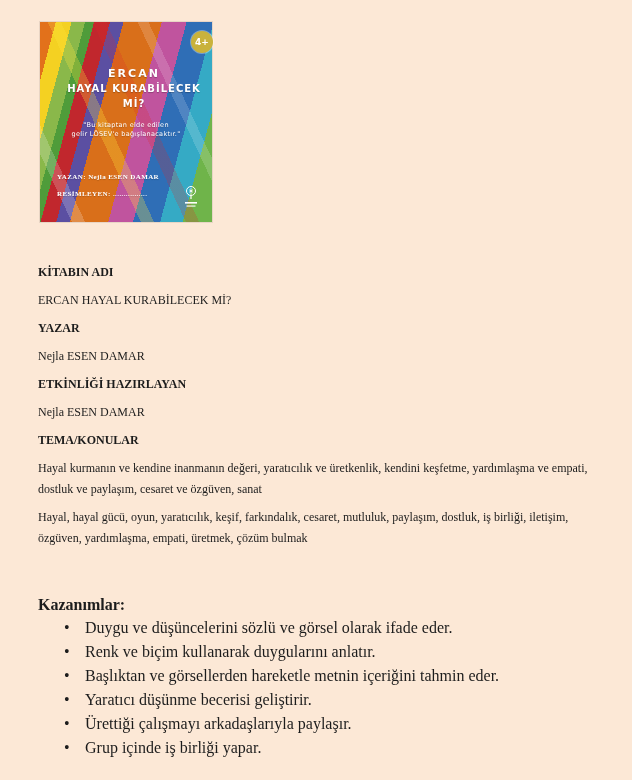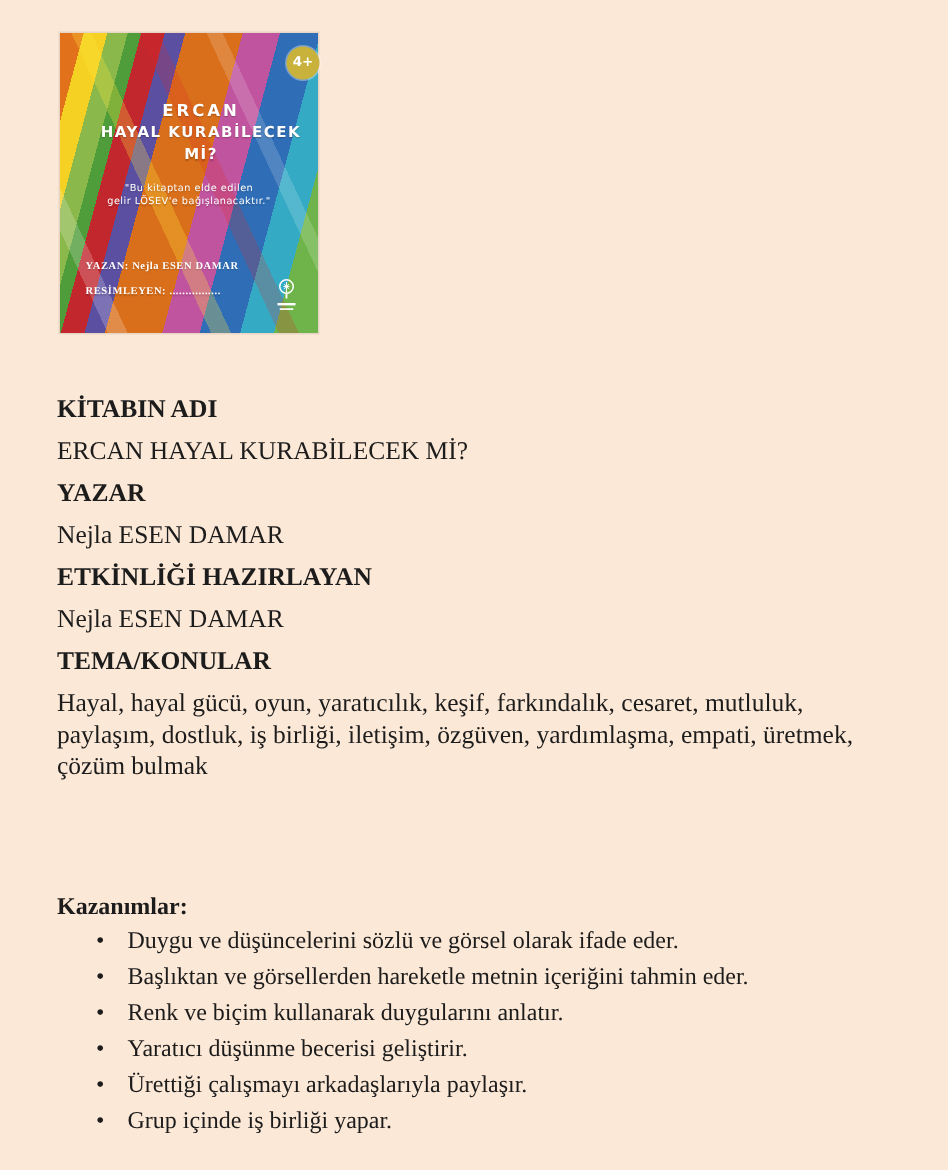--- a/index.html
+++ b/index.html
@@ -57,21 +57,21 @@
     width:22px;height:22px;border-radius:50%;
     background:#c9b23c;color:#fff;
     font-family:"DejaVu Sans", sans-serif;font-weight:bold;font-size:9px;
     display:flex;align-items:center;justify-content:center;
     box-shadow:0 0 0 1px rgba(255,255,255,.35);
   }
   .pub-logo{position:absolute;right:14px;bottom:10px;z-index:3;width:14px;height:28px;}
 
   
   .info{position:absolute;left:38px;top:262px;width:556px;}
-  .info p{margin:0 0 7px;font-size:17px;line-height:21px;}
+  .info p{margin:0 0 7px;font-size:12px;line-height:21px;}
   .lbl{font-weight:bold;}
 
   .activity{position:absolute;left:38px;top:594px;width:556px;}
   .activity .title{margin:0 0 4px;font-size:16px;line-height:21px;font-weight:bold;}
   .activity .gains{margin:0 0 2px;font-size:16px;line-height:21px;font-weight:bold;}
   .activity ul{margin:0;padding:0;list-style:none;}
   .activity li{
     position:relative;padding-left:47px;margin-bottom:3px;
     font-size:16px;line-height:21px;
   }
@@ -109,28 +109,29 @@
   </div>
 
   <div class="info">
     <p class="lbl">KİTABIN ADI</p>
     <p>ERCAN HAYAL KURABİLECEK Mİ?</p>
     <p class="lbl">YAZAR</p>
     <p>Nejla ESEN DAMAR</p>
     <p class="lbl">ETKİNLİĞİ HAZIRLAYAN</p>
     <p>Nejla ESEN DAMAR</p>
     <p class="lbl">TEMA/KONULAR</p>
+    <p>Hayal kurmanın ve kendine inanmanın değeri, yaratıcılık ve üretkenlik, kendini keşfetme, yardımlaşma ve empati, dostluk ve paylaşım, cesaret ve özgüven, sanat</p>
     <p>Hayal, hayal gücü, oyun, yaratıcılık, keşif, farkındalık, cesaret, mutluluk,  paylaşım, dostluk, iş birliği, iletişim, özgüven, yardımlaşma, empati, üretmek, çözüm bulmak</p>
   </div>
 
   <div class="activity">
     <p class="gains">Kazanımlar:</p>
     <ul>
       <li>Duygu ve düşüncelerini sözlü ve görsel olarak ifade eder.</li>
+      <li>Renk ve biçim kullanarak duygularını anlatır.</li>
       <li>Başlıktan ve görsellerden hareketle metnin içeriğini tahmin eder.</li>
-      <li>Renk ve biçim kullanarak duygularını anlatır.</li>
       <li>Yaratıcı düşünme becerisi geliştirir.</li>
       <li>Ürettiği çalışmayı arkadaşlarıyla paylaşır.</li>
       <li>Grup içinde iş birliği yapar.</li>
     </ul>
   </div>
 
 </div>
 
 </body></html>

